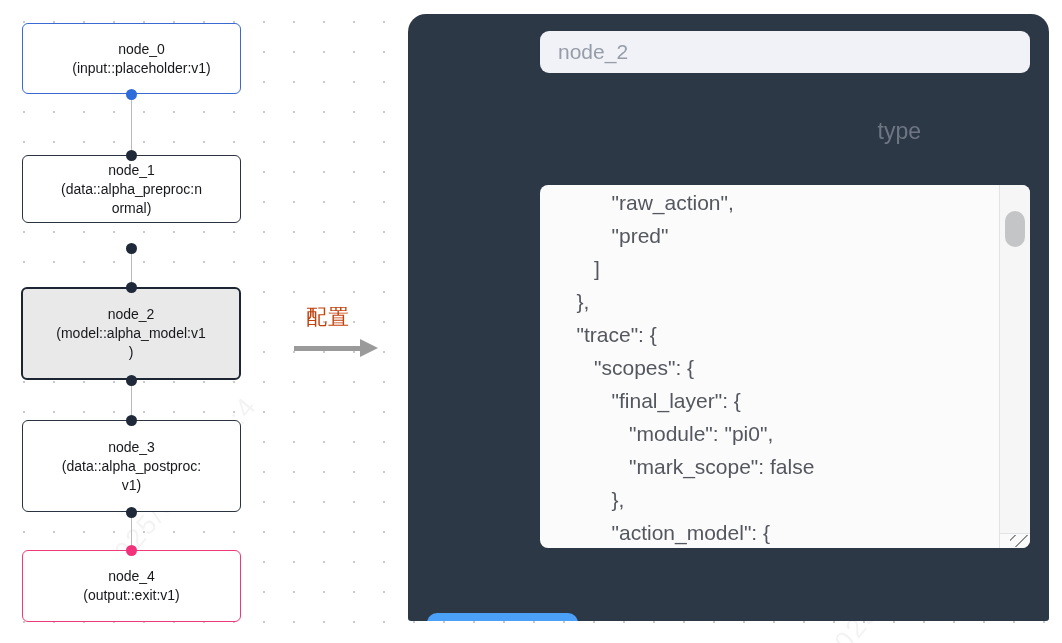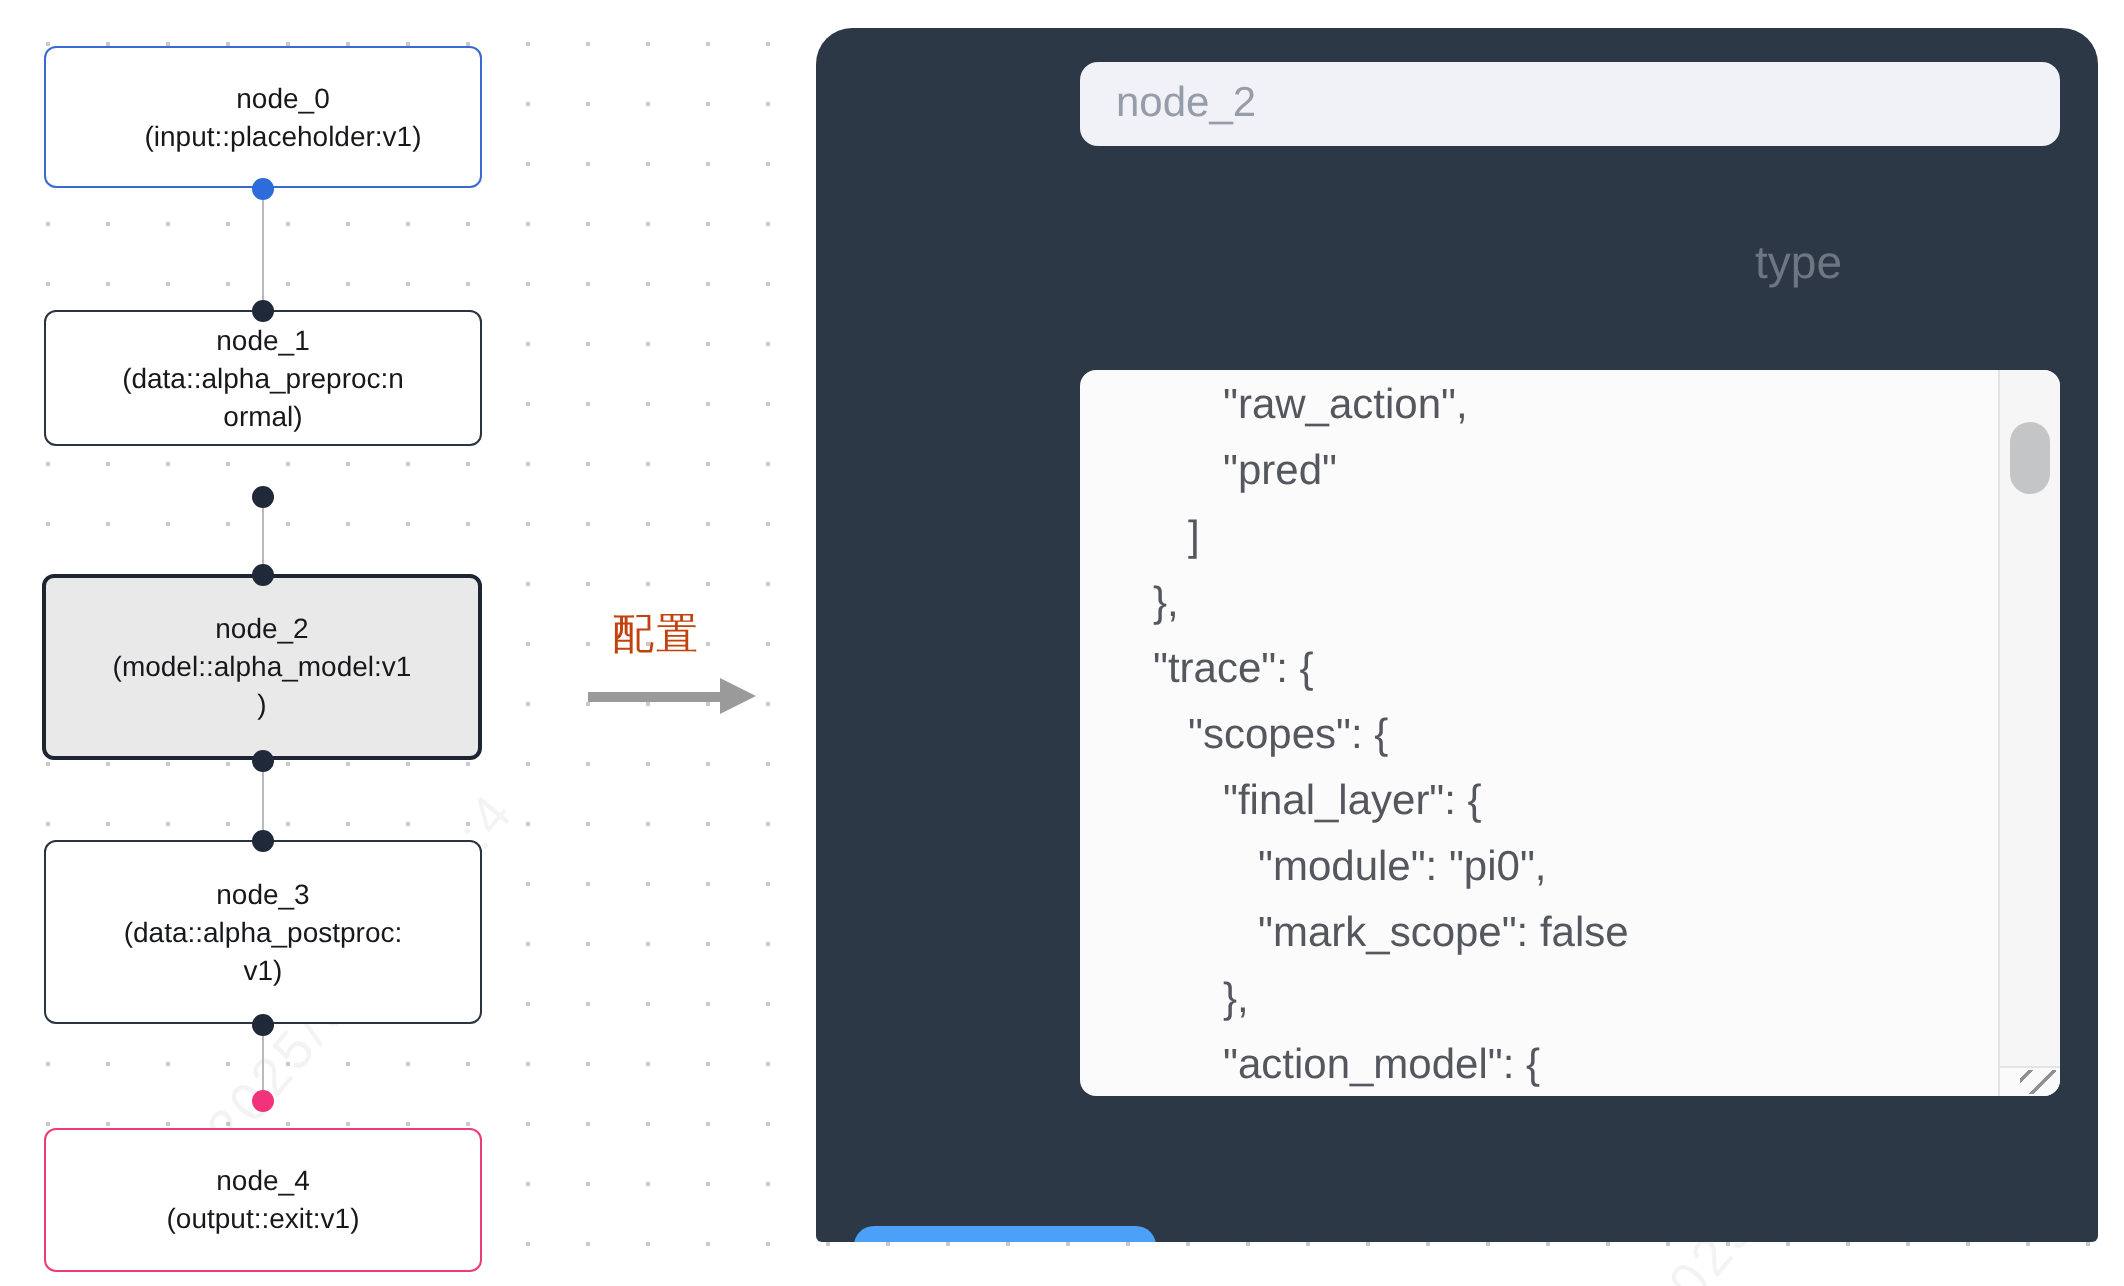--- a/index.html
+++ b/index.html
@@ -139,21 +139,21 @@
 ormal)</div>
 
   <div class="node selected" style="top:287px; height:93px;">node_2
 (model::alpha_model:v1
 )</div>
 
   <div class="node" style="top:420px; height:92px;text-align:center;">node_3
 (data::alpha_postproc:
 v1)</div>
 
-  <div class="node output-node" style="top:564px; height:72px;">node_4
+  <div class="node output-node" style="top:550px; height:72px;">node_4
 (output::exit:v1)</div>
 
   <div class="port blue" style="top:89px;"></div>
   <div class="port" style="top:150px;"></div>
   <div class="port" style="top:243px;"></div>
   <div class="port" style="top:282px;"></div>
   <div class="port" style="top:375px;"></div>
   <div class="port" style="top:415px;"></div>
   <div class="port" style="top:507px;"></div>
   <div class="port pink" style="top:545px;"></div>

